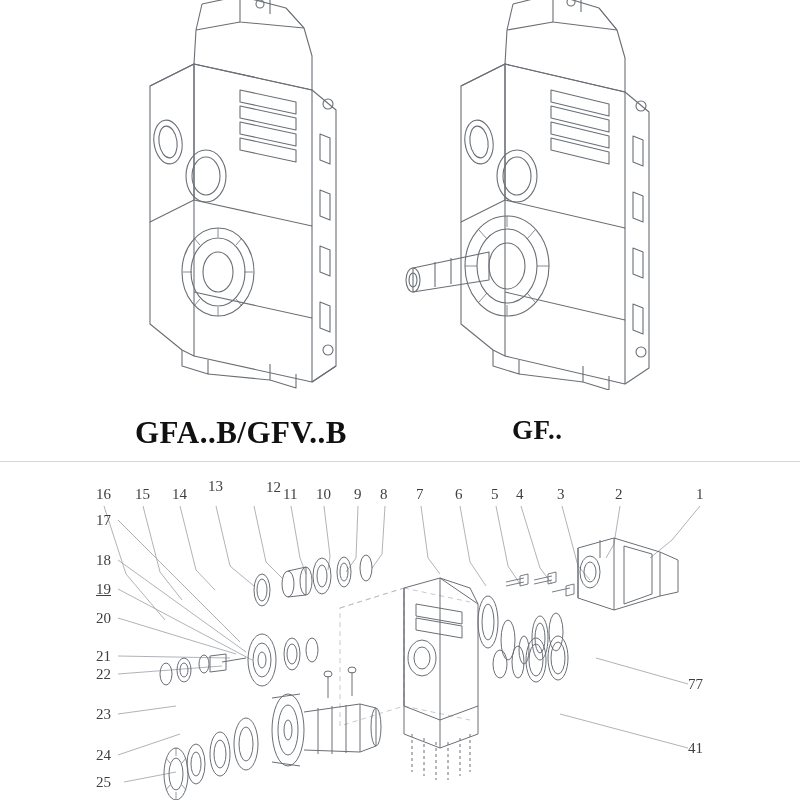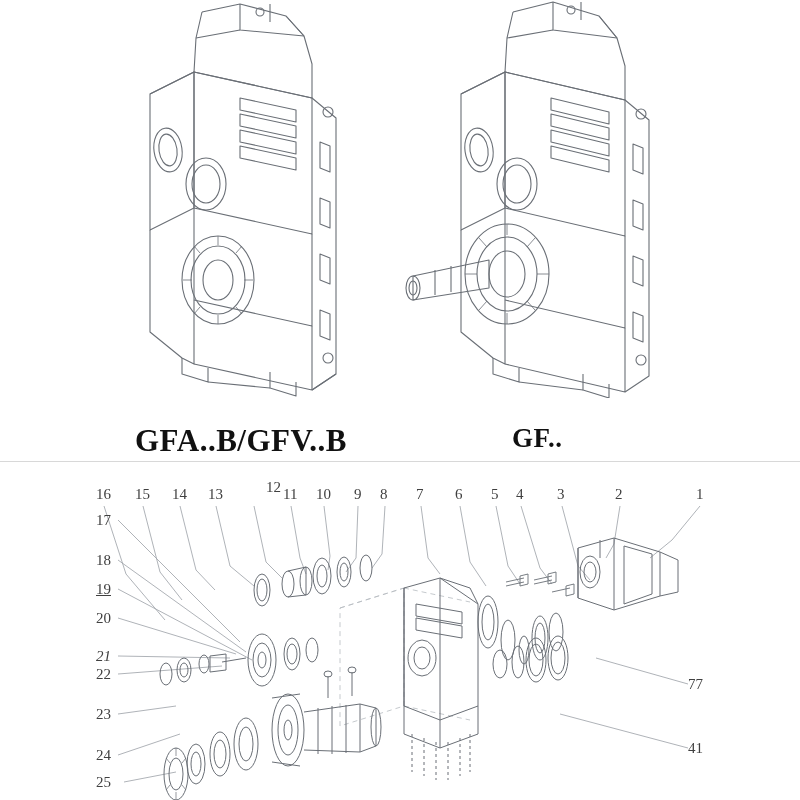--- a/index.html
+++ b/index.html
@@ -6,21 +6,21 @@
   body{
     width:800px;height:800px;
     background:#ffffff;
     font-family:"Liberation Serif", serif;
     overflow:hidden;
     position:relative;
   }
   .stage{position:absolute;inset:0;}
 
   
-  .top-area{position:absolute;left:0;top:0;width:800px;height:556px;margin-top:8px;}
+  .top-area{position:absolute;left:0;top:0;width:800px;height:556px;}
 
   .gearbox-svg{position:absolute;}
   .gb-left{left:90px;top:-6px;}
   .gb-right{left:395px;top:-10px;}
 
   .caption{
     position:absolute;
     font-family:"Liberation Serif", serif;
     font-weight:bold;
     color:#111;
@@ -353,39 +353,39 @@
         <path d="M328 214 L328 236"></path>
           <ellipse cx="328" cy="212" rx="4" ry="3"></ellipse>
         <path d="M352 210 L352 234"></path>
           <ellipse cx="352" cy="208" rx="4" ry="3"></ellipse>
       </g>
     </svg>
 
     <div class="num" style="left:96px;top:24px;">16</div>
     <div class="num" style="left:135px;top:24px;">15</div>
     <div class="num" style="left:172px;top:24px;">14</div>
-    <div class="num" style="left:208px;top:24px;">13</div>
+    <div class="num" style="left:208px;top:16px;">13</div>
     <div class="num" style="left:246px;top:17px;margin-left:20px;">12</div>
     <div class="num" style="left:283px;top:24px;">11</div>
     <div class="num" style="left:316px;top:24px;">10</div>
     <div class="num" style="left:354px;top:24px;">9</div>
     <div class="num" style="left:380px;top:24px;">8</div>
     <div class="num" style="left:416px;top:24px;">7</div>
     <div class="num" style="left:455px;top:24px;">6</div>
     <div class="num" style="left:491px;top:24px;">5</div>
     <div class="num" style="left:516px;top:24px;">4</div>
     <div class="num" style="left:557px;top:24px;">3</div>
     <div class="num" style="left:615px;top:24px;">2</div>
     <div class="num" style="left:696px;top:24px;">1</div>
 
     <div class="num" style="left:96px;top:50px;">17</div>
     <div class="num" style="left:96px;top:90px;">18</div>
     <div class="num" style="left:96px;top:119px;text-decoration:underline;">19</div>
     <div class="num" style="left:96px;top:148px;">20</div>
-    <div class="num" style="left:96px;top:186px;font-style:italic;">21</div>
+    <div class="num" style="left:96px;top:186px;">21</div>
     <div class="num" style="left:96px;top:204px;">22</div>
     <div class="num" style="left:96px;top:244px;">23</div>
     <div class="num" style="left:96px;top:285px;">24</div>
     <div class="num" style="left:96px;top:312px;">25</div>
 
     <div class="num" style="left:688px;top:214px;">77</div>
     <div class="num" style="left:688px;top:278px;">41</div>
   </div>
 
 </div>

